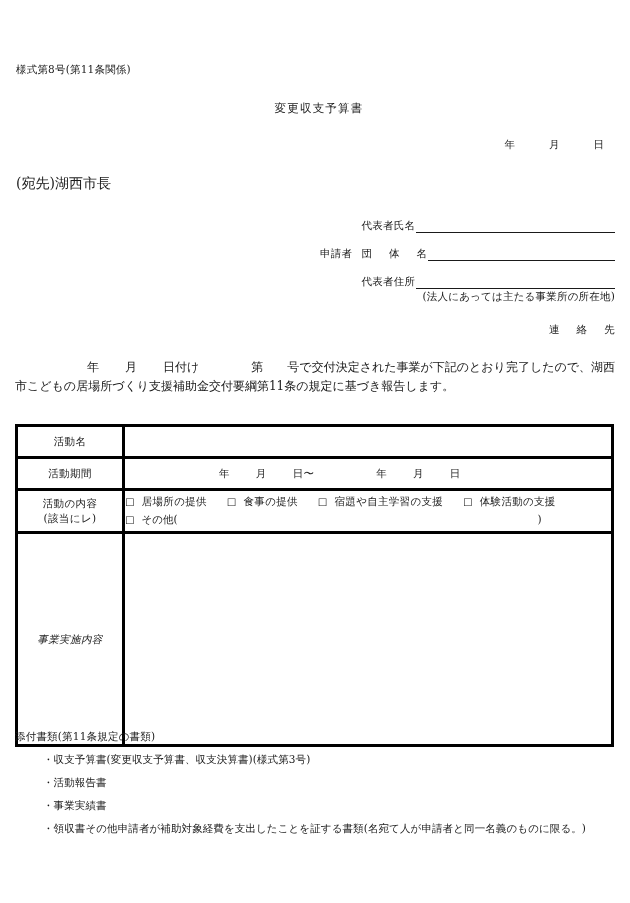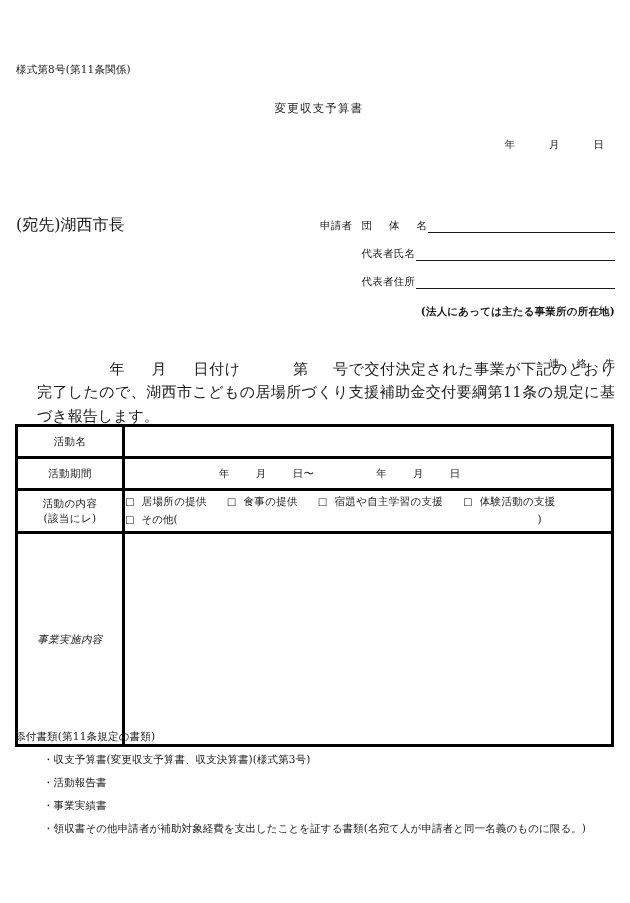--- a/index.html
+++ b/index.html
@@ -52,22 +52,21 @@
   }
   .date-line .gap-a { display: inline-block; width: 34px; }
   .date-line .gap-b { display: inline-block; width: 34px; }
   .date-line .tail  { display: inline-block; width: 10px; }
 
   
   .addressee {
     position: absolute;
     left: 16px;
     top: 175px;
-    font-size: 16px;
-    margin-top: 40px;
+    font-size: 14px;
   }
 
   
   .applicant {
     position: absolute;
     left: 320px;
     right: 15px;
     top: 219px;
   }
   .app-row {
@@ -95,35 +94,33 @@
   .app-rule {
     flex: 1 1 auto;
     border-bottom: 1px solid #1a1a1a;
     height: 11px;
     margin-left: 1px;
   }
   .app-note {
     text-align: right;
     font-size: 10.5px;
     margin-top: 1px;
-    margin-bottom: 24px;
+    margin-bottom: 5px;
     letter-spacing: 0.2px;
-    font-weight: bold;
   }
 
   
   .para {
     position: absolute;
     left: 15px;
     right: 15px;
     top: 358px;
-    font-size: 15px;
+    font-size: 12px;
     line-height: 1.55;
     text-align: justify;
-    margin-left: 22px;
   }
   .para .lead { display: inline-block; width: 72px; }
   .para .g1 { display: inline-block; width: 26px; }
   .para .g2 { display: inline-block; width: 26px; }
   .para .g3 { display: inline-block; width: 52px; }
   .para .g4 { display: inline-block; width: 24px; }
 
   
   .tbl {
     position: absolute;
@@ -203,32 +200,32 @@
 
   <div class="date-line">
     <span>年</span><span class="gap-a"></span><span>月</span><span class="gap-b"></span><span>日</span><span class="tail"></span>
   </div>
 
   <div class="addressee">(宛先)湖西市長</div>
 
   <div class="applicant">
 
     <div class="app-row">
+      <span class="app-prefix invisible">申請者</span>
+      <span class="app-label">代表者氏名</span>
+      <span class="app-rule"></span>
+    </div>
+
+    <div class="app-row">
       <span class="app-prefix">申請者</span>
       <span class="app-label spread">団 体 名</span>
       <span class="app-rule"></span>
     </div>
 
-    <div class="app-row">
-      <span class="app-prefix invisible">申請者</span>
-      <span class="app-label">代表者氏名</span>
-      <span class="app-rule"></span>
-    </div>
-
-    <div class="app-row" style="margin-bottom:16px;">
+    <div class="app-row" style="margin-bottom:1px;">
       <span class="app-prefix invisible">申請者</span>
       <span class="app-label">代表者住所</span>
       <span class="app-rule"></span>
     </div>
     <div class="app-note">(法人にあっては主たる事業所の所在地)</div>
 
     <div class="app-row" style="margin-bottom:0;flex-direction:column;">
       <span class="app-prefix invisible">申請者</span>
       <span class="app-label spread">連 絡 先</span>
       <span class="app-rule"></span>

